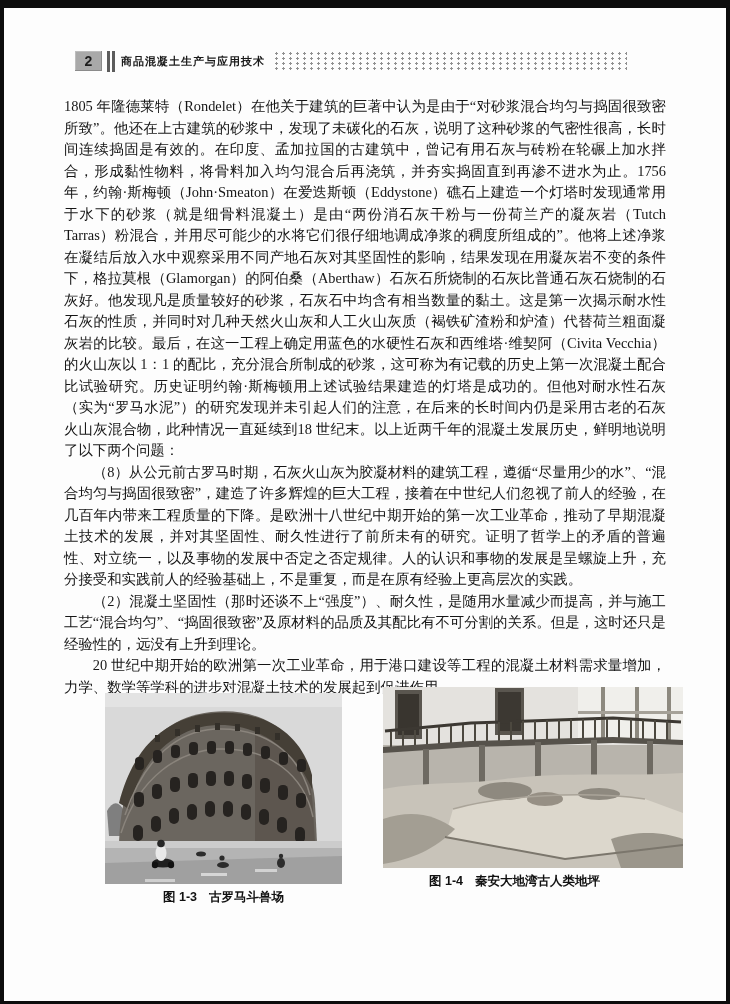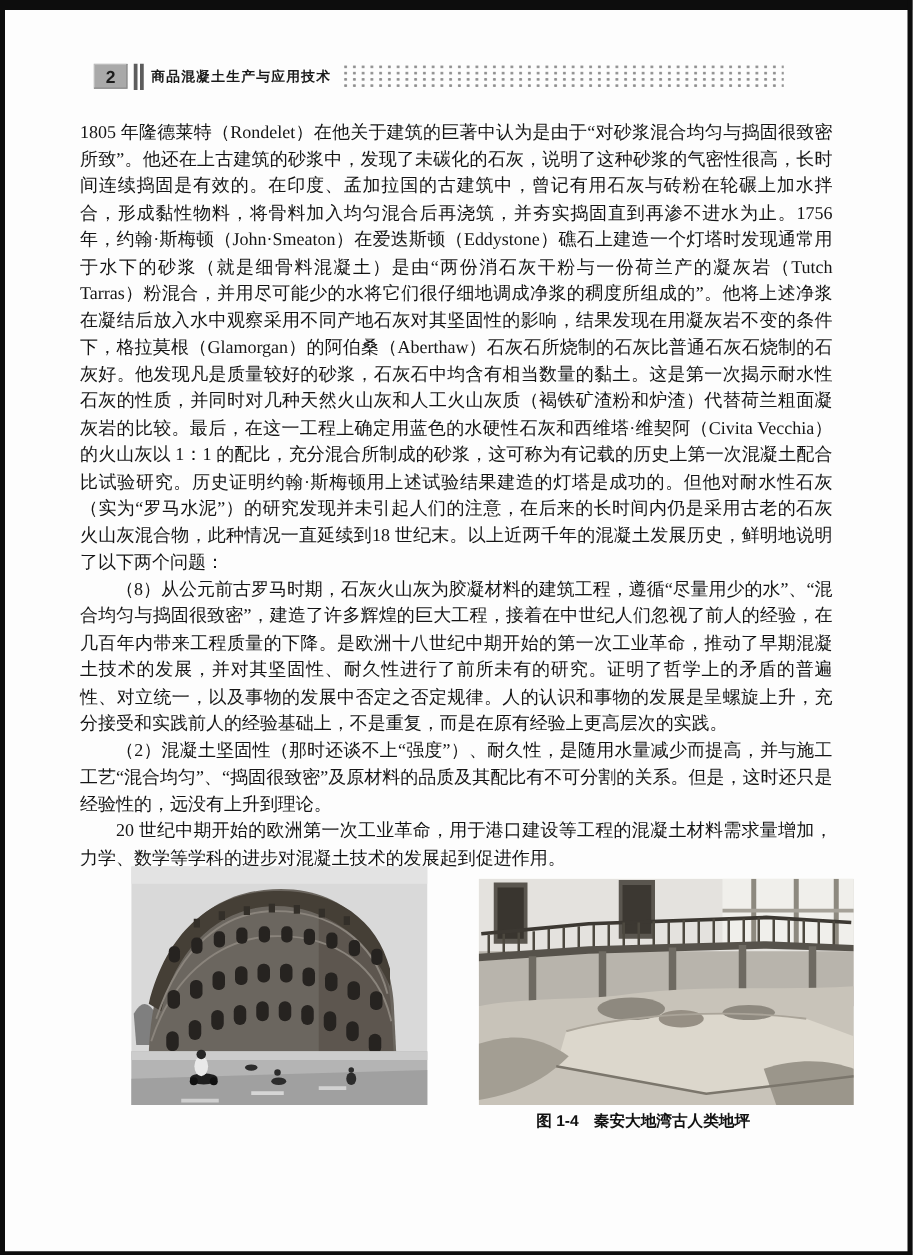--- a/index.html
+++ b/index.html
@@ -26,21 +26,21 @@
 
   
   .body-text{position:absolute;left:64px;top:86px;width:602px;color:#151515;
              font-size:14.4px;line-height:21.5px;text-align:justify;margin-top:10px;}
   .body-text p{margin:0;padding:0;}
   .body-text p.indent{text-indent:2em;}
 
   
   .figure{position:absolute;}
   .fig-left{left:105px;top:693px;width:237px;}
-  .fig-right{left:363px;top:703px;width:263px;padding-left:20px;}
+  .fig-right{left:363px;top:687px;width:263px;padding-left:20px;}
   .figure svg{display:block;}
   .caption{margin-top:5px;text-align:center;font-family:"Liberation Sans","DejaVu Sans",sans-serif;
            font-weight:bold;font-size:12.5px;color:#111;white-space:nowrap;}
   .caption .cap-label{margin-right:12px;}
 </style>
 </head>
 <body>
 
 <div class="page">
 
@@ -139,20 +139,23 @@
           <circle cx="66" cy="172" r="3.2" fill="#111"></circle>
       </g>
       <g fill="#2c2c2c">
         <ellipse cx="118" cy="172" rx="6" ry="3"></ellipse>
           <circle cx="117" cy="165" r="2.6"></circle>
         <ellipse cx="176" cy="170" rx="4" ry="5"></ellipse>
           <circle cx="176" cy="163" r="2.2"></circle>
         <ellipse cx="96" cy="161" rx="5" ry="2.5"></ellipse>
       </g>
     </svg>
+    <div class="caption">
+      <span class="cap-label">图 1-3</span><span>古罗马斗兽场</span>
+    </div>
   </div>
 
   <div class="figure fig-right">
     <svg width="300" height="181" viewBox="0 0 300 181">
       <rect width="300" height="181" fill="#d6d3cd"></rect>
       <rect width="300" height="78" fill="#e4e2de"></rect>
 
       <g>
         <rect x="12" y="3" width="27" height="49" fill="#5a564f"></rect>
         <rect x="15" y="7" width="21" height="41" fill="#39352f"></rect>

